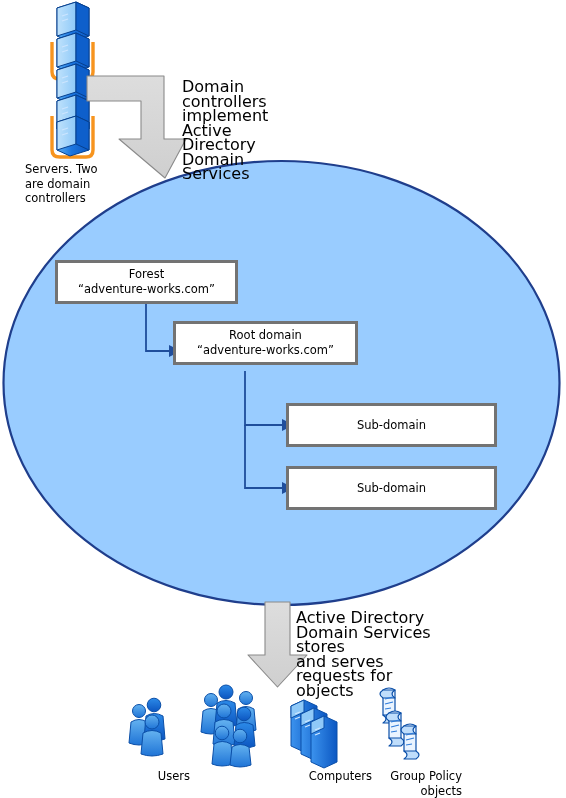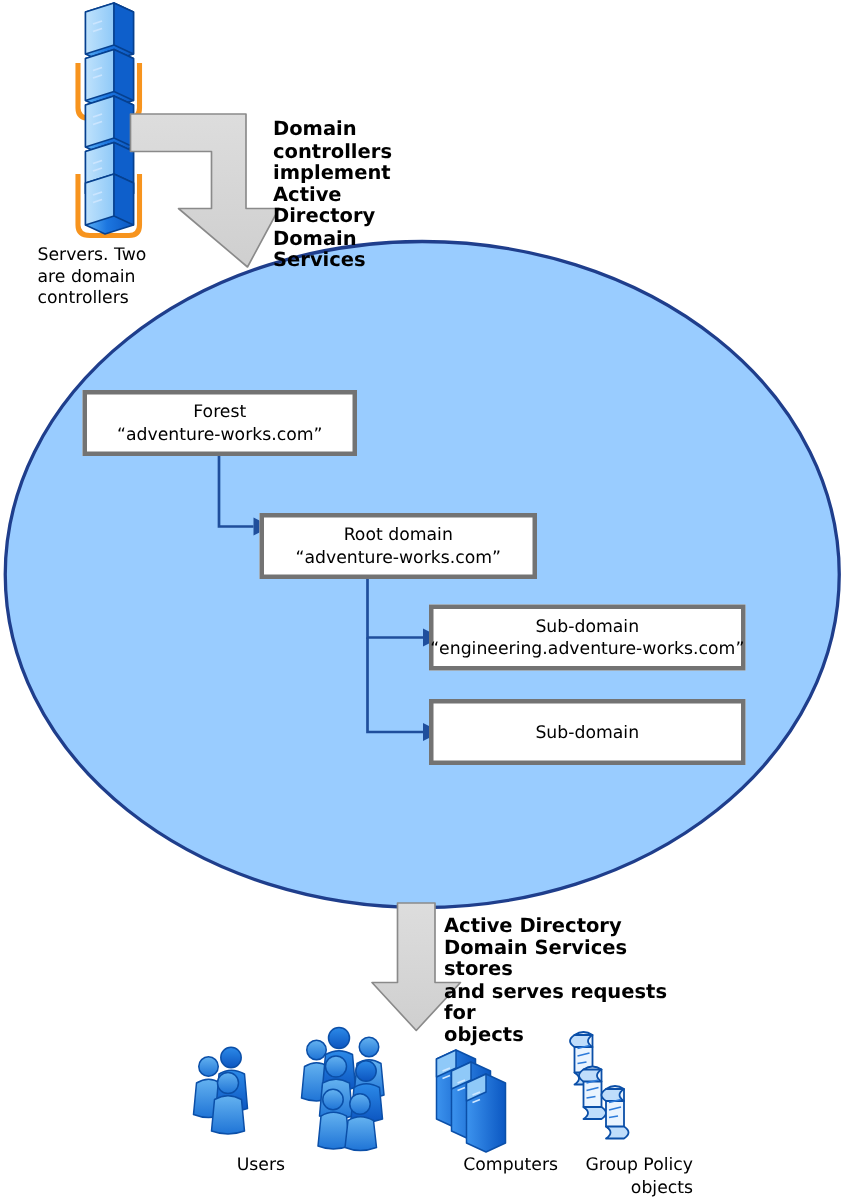--- a/index.html
+++ b/index.html
@@ -36,25 +36,24 @@
     align-items: center;
     justify-content: center;
     font-size: 11.5px;
     line-height: 15px;
     color: #000;
     text-align: center;
   }
   .node-box .l1, .node-box .l2 { display: block; white-space: nowrap; }
   .callout {
     position: absolute;
-    font-size: 13px;
+    font-size: 16px;
     line-height: 14.5px;
     color: #000;
     white-space: pre-line;
-    font-weight: bold;
   }
   .caption {
     position: absolute;
     font-size: 11.5px;
     line-height: 14.5px;
     color: #000;
     text-align: left;
     white-space: pre-line;
   }
   .icon-label {
@@ -270,28 +269,27 @@
 
   <div class="caption" style="left:25px; top:162px; width:110px;">Servers. Two
 are domain
 controllers</div>
 
   <div class="node-box" style="left:55px; top:260px; width:183px; height:44px;">
     <span class="l1">Forest</span>
     <span class="l2">“adventure-works.com”</span>
   </div>
 
-  <div class="node-box" style="left:173px; top:342px; width:185px; height:44px;">
+  <div class="node-box" style="left:173px; top:321px; width:185px; height:44px;">
     <span class="l1">Root domain</span>
     <span class="l2">“adventure-works.com”</span>
   </div>
 
   <div class="node-box" style="left:286px; top:403px; width:211px; height:44px;">
     <span class="l1">Sub-domain</span>
-    <span class="l2">“engineering.adventure-works.com”</span>
   </div>
 
   <div class="node-box" style="left:286px; top:466px; width:211px; height:44px;">
     <span class="l1">Sub-domain</span>
   </div>
 
   <div class="callout" style="left:296px; top:611px; width:160px;">Active Directory
 Domain Services stores
 and serves requests for
 objects</div>

